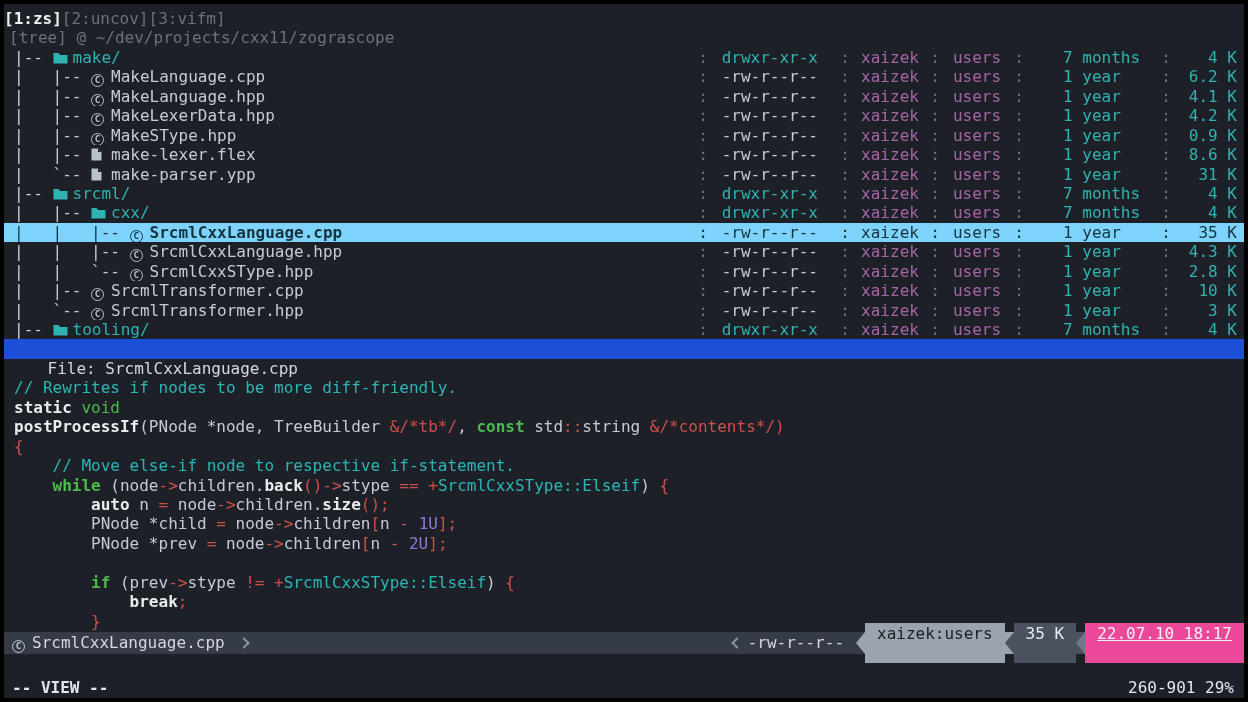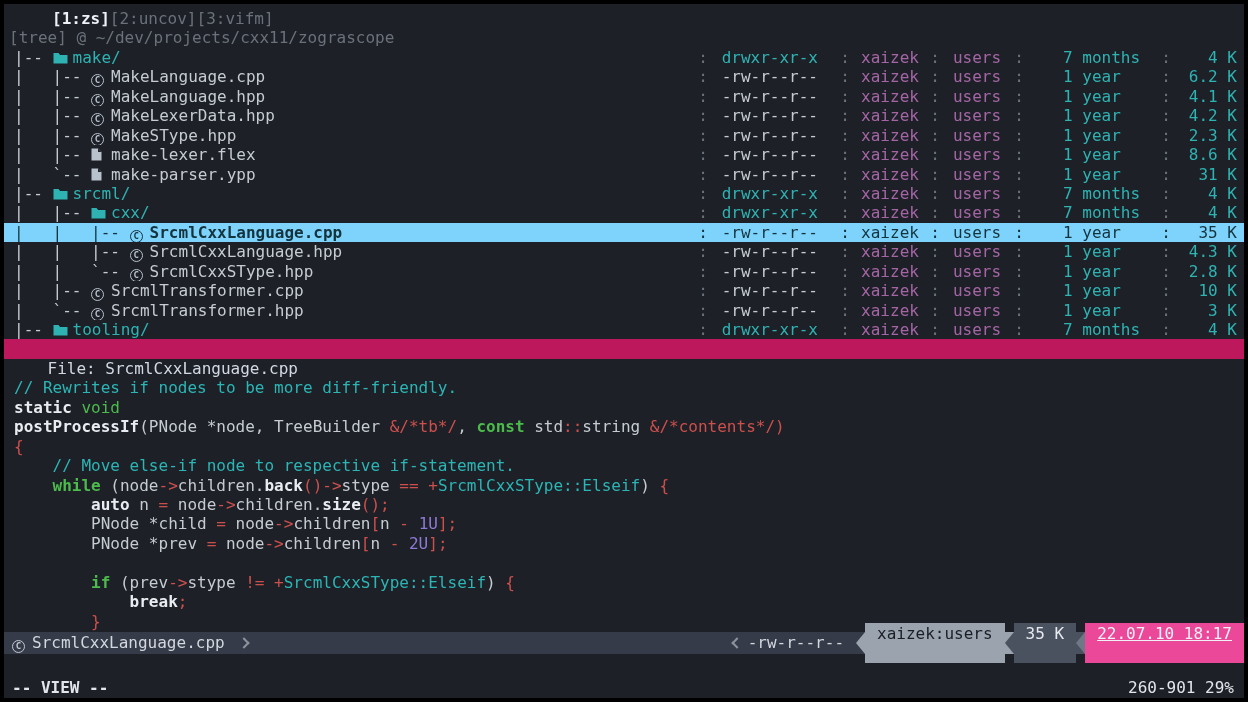--- a/index.html
+++ b/index.html
@@ -6,21 +6,21 @@
   html,body { width:1248px; height:702px; background:#000; overflow:hidden; }
   .term {
     position:absolute; left:4px; top:4px; width:1240px; height:694px;
     background:#1d2127; color:#c6cbd2;
     font-family:"DejaVu Sans Mono", monospace;
     font-size:16px; line-height:19.45px;
     display:flex; flex-direction:column;
     padding-top:5px;
   }
   .line { height:19.45px; line-height:19.45px; white-space:pre; flex:none; }
-  .tmux-bar { padding-left:8px;margin-left:40px; }
+  .tmux-bar { padding-left:0; }
   .twin { color:#6b717a; }
   .twin.active { color:#eef2f7; font-weight:bold; }
   .view-title { padding-left:5px; color:#6b717a; }
 
   
   .trow { display:flex; height:19.45px; line-height:19.45px; padding:0 7px 0 10px; flex:none; }
   .cell-name { flex:1; white-space:pre; overflow:hidden; }
   .branch { color:#c6cbd2; }
   .icon { display:inline-block; width:20px; color:#b8c2cd; }
   .icon svg { vertical-align:-1px; }
@@ -33,21 +33,21 @@
   .cell-owner { flex:none; width:60px; text-align:center; color:#a565a5; }
   .cell-group { flex:none; width:54px; text-align:center; color:#a565a5; }
   .cell-date  { flex:none; width:117px; padding-left:29px; color:#2fb2b2; }
   .cell-size  { flex:none; width:56px; text-align:right; color:#2fb2b2; }
   .trow.dir .fname, .trow.dir .cell-perms, .trow.dir .icon { color:#2fb2b2; }
   .trow.selected { background:#7dd3fc; }
   .trow.selected span { color:#14333d !important; }
   .trow.selected .fname { font-weight:bold; }
 
   
-  .file-header { background:#be185d; color:#d3d9e3; padding-left:5px; }
+  .file-header { background:#1d4ed8; color:#d3d9e3; padding-left:5px; }
 
   
   .preview { flex:1; overflow:hidden; padding-left:10px; }
   .cline { height:19.45px; line-height:19.45px; white-space:pre; }
   .tok-p   { color:#c6cbd2;margin-top:34px; }
   .tok-cmt { color:#2cb5b5; }
   .tok-b   { color:#e9edf2; font-weight:bold; }
   .tok-grn { color:#4cbb4c; }
   .tok-grnb{ color:#4cbb4c; font-weight:bold; }
   .tok-red { color:#cd4f4c; }
@@ -146,21 +146,21 @@
         <span class="cell-name"><span class="branch">|   |-- </span><span class="icon"><span class="cicon">C</span></span><span class="fname">MakeSType.hpp</span></span>
         <span class="cell-colon">:</span>
         <span class="cell-perms">-rw-r--r--</span>
         <span class="cell-colon">:</span>
         <span class="cell-owner">xaizek</span>
         <span class="cell-colon">:</span>
         <span class="cell-group">users</span>
         <span class="cell-colon">:</span>
         <span class="cell-date">1 year</span>
         <span class="cell-colon">:</span>
-        <span class="cell-size">2.3 K</span>
+        <span class="cell-size">0.9 K</span>
       </div>
       <div class="trow">
         <span class="cell-name"><span class="branch">|   |-- </span><span class="icon"><svg width="11" height="13" viewBox="0 0 11 13">
               <path d="M0.5 0.5h6.5l3.5 3.5v8.5H0.5z" fill="currentColor"></path>
               <path d="M7 0.5l3.5 3.5H7z" fill="#1d2127"></path>
             </svg></span><span class="fname">make-lexer.flex</span></span>
         <span class="cell-colon">:</span>
         <span class="cell-perms">-rw-r--r--</span>
         <span class="cell-colon">:</span>
         <span class="cell-owner">xaizek</span>

